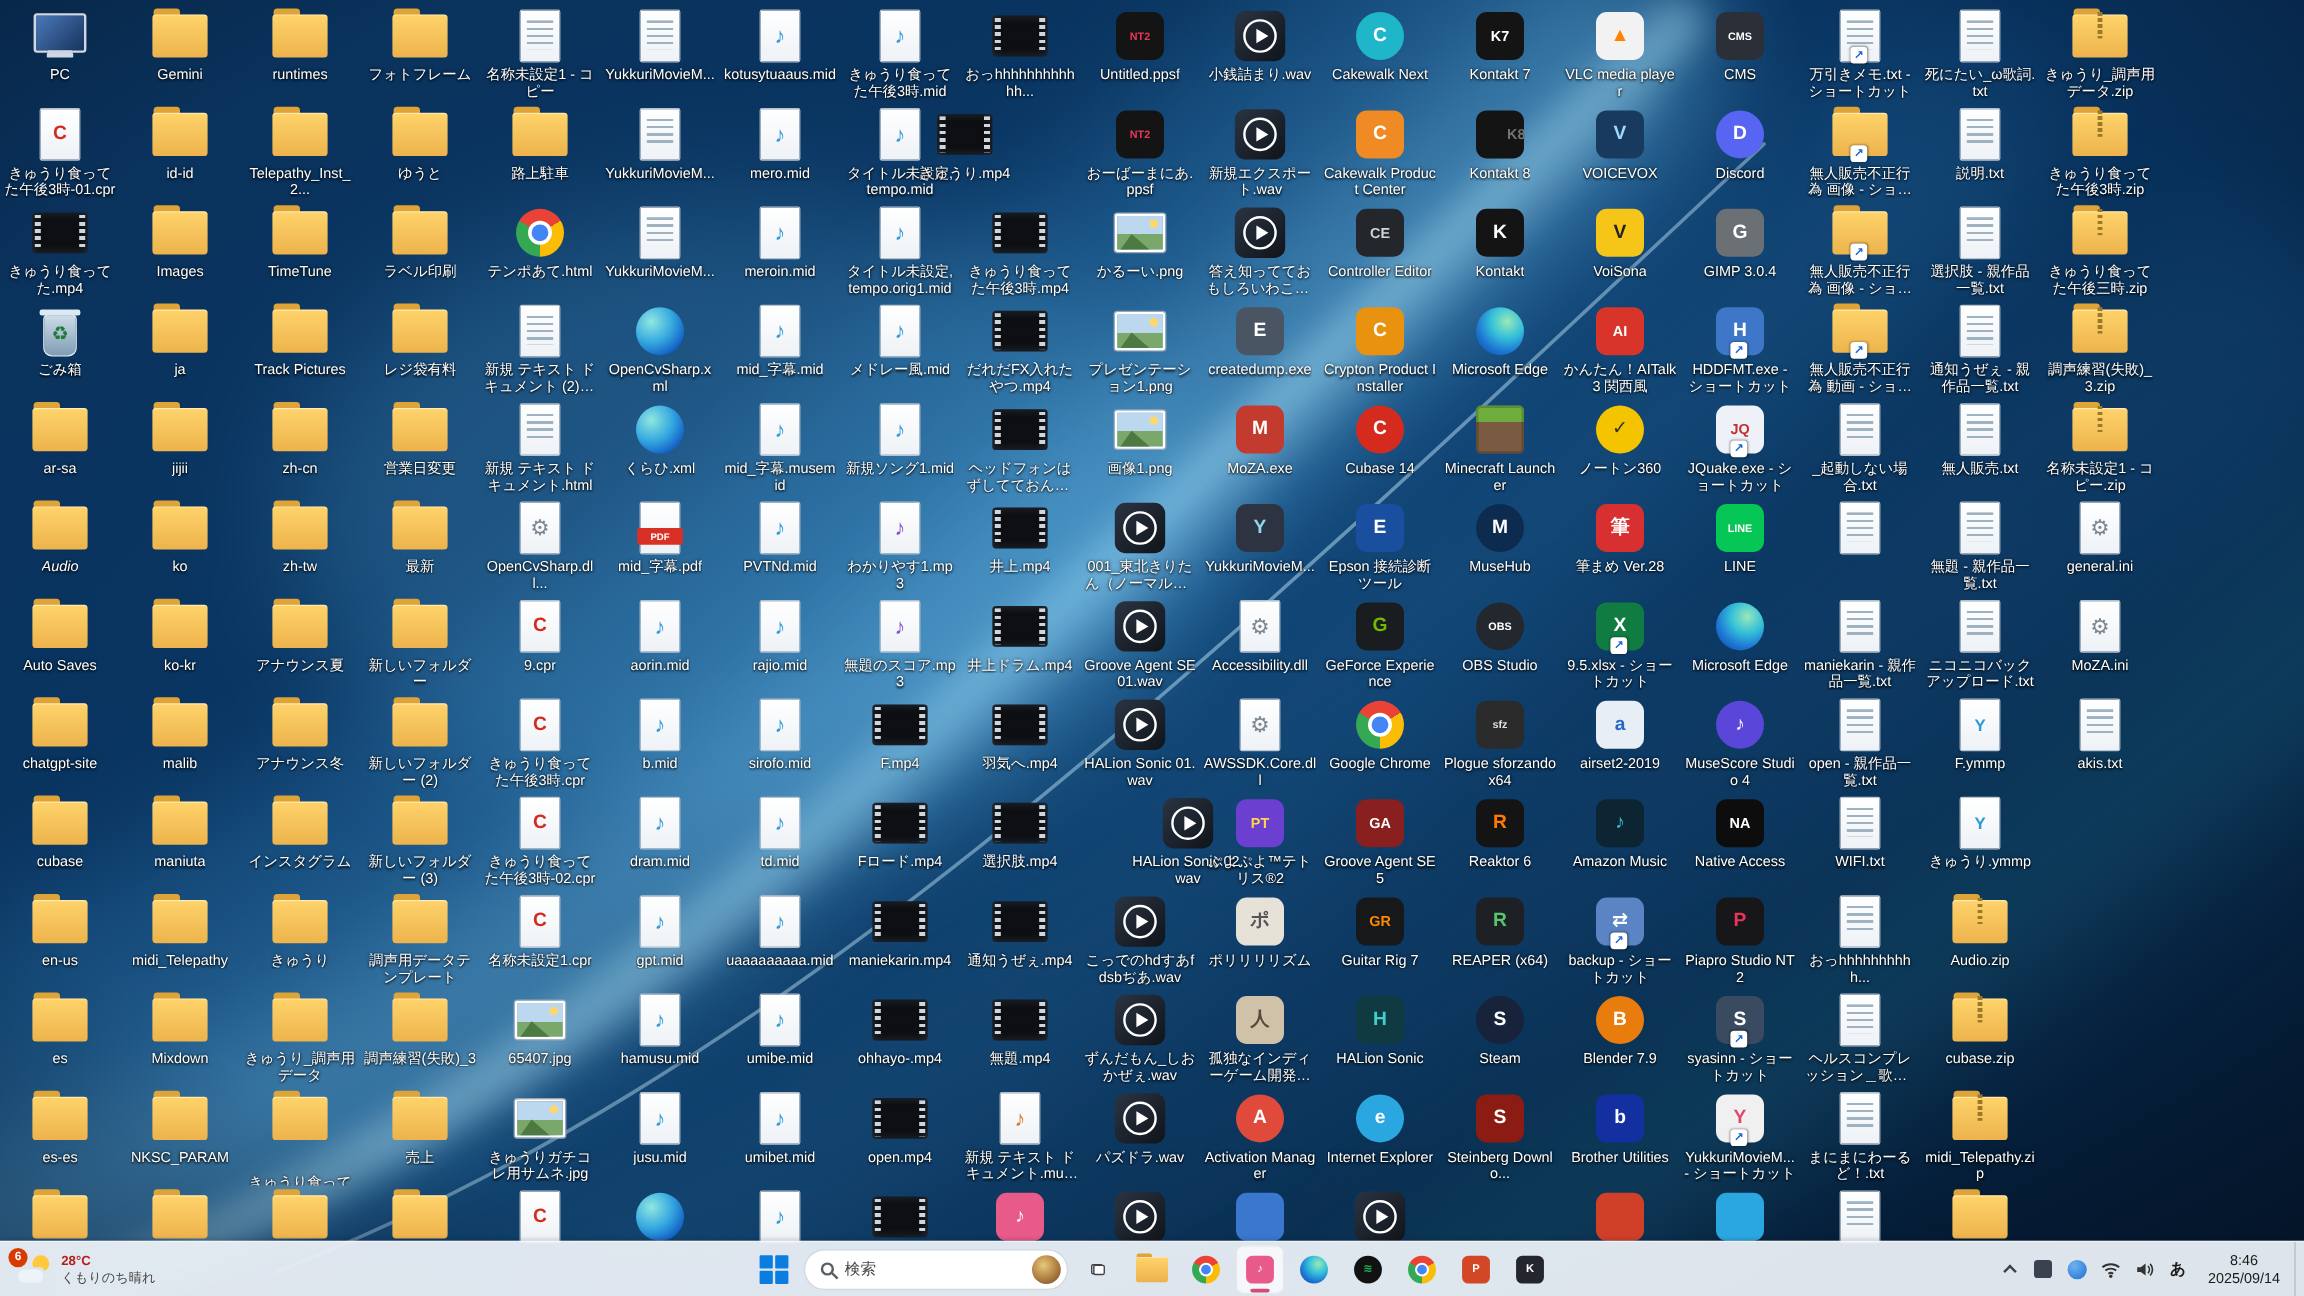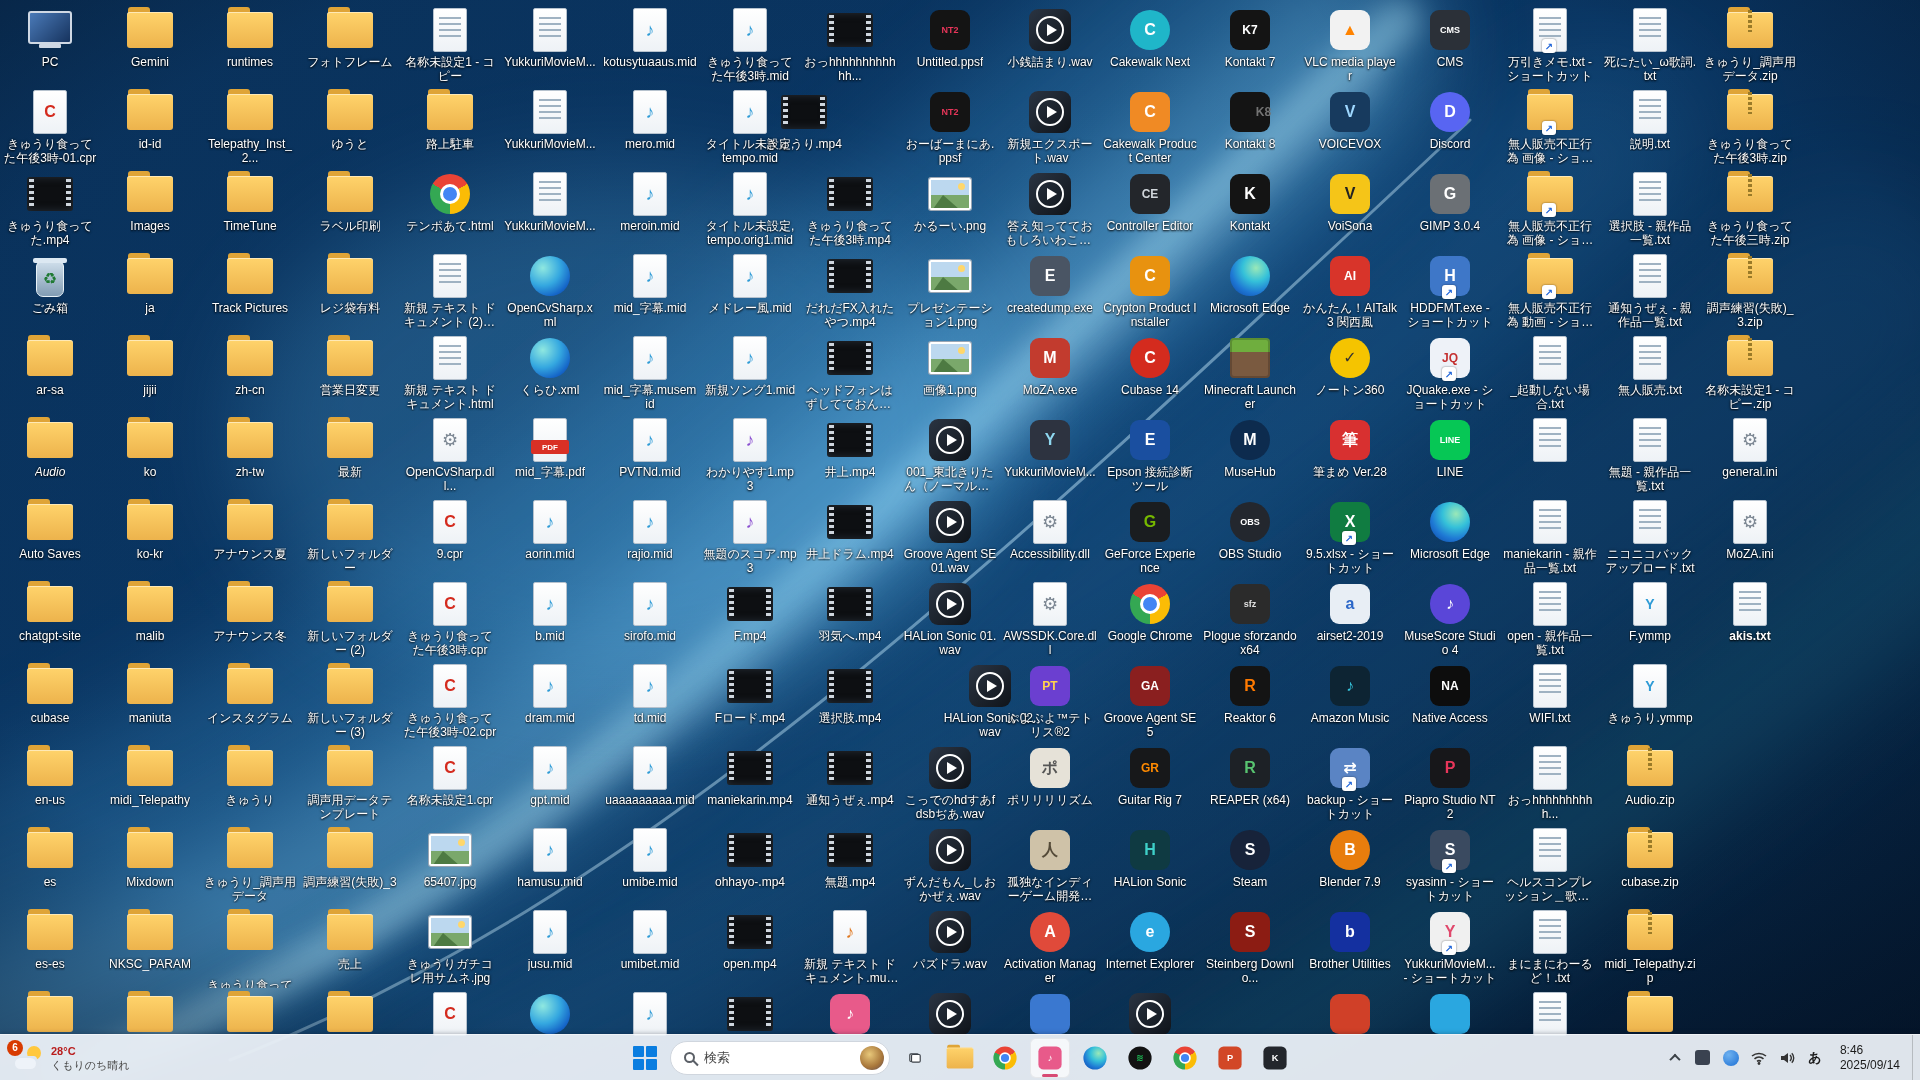--- a/index.html
+++ b/index.html
@@ -112,21 +112,21 @@
   .mag{width:11px;height:11px;border:2px solid #5a5f66;border-radius:50%;position:relative;flex:0 0 auto;font-style:normal}
   .mag::after{content:"";position:absolute;width:7px;height:2px;background:#5a5f66;transform:rotate(45deg);right:-6px;bottom:-3px}
   .bingpic{width:24px;height:24px;border-radius:50%;margin-left:auto;flex:0 0 auto;font-style:normal;background:radial-gradient(circle at 40% 35%,#e8c87a,#a8763a 60%,#5a4a58)}
 
   .tb-right{position:absolute;right:4px;top:0;height:100%;display:flex;align-items:center;gap:2px}
   .tray-ic{width:26px;height:32px;display:flex;align-items:center;justify-content:center;border-radius:4px}
   .chev{width:8px;height:8px;border-left:2px solid #3c4248;border-top:2px solid #3c4248;transform:rotate(45deg) translate(1px,1px);font-style:normal}
   .sq-ic{width:15px;height:15px;border-radius:3px;background:#3a4250;font-style:normal}
   .dot-ic{width:16px;height:16px;border-radius:50%;background:radial-gradient(circle at 35% 30%,#6fb2f0,#1c6fd4);font-style:normal}
   .ime{font-size:13px;color:#1b1b1b;font-weight:700}
-  .clock{display:flex;flex-direction:column;align-items:flex-start;justify-content:center;font-size:12px;color:#1b1b1b;line-height:15px;padding:0 10px;height:100%}
+  .clock{display:flex;flex-direction:column;align-items:center;justify-content:center;font-size:12px;color:#1b1b1b;line-height:15px;padding:0 10px;height:100%}
   .show-desktop{width:4px;height:100%;border-left:1px solid rgba(0,0,0,.18)}
 </style>
 </head>
 <body>
 
 <div id="stage">
 
   <div id="wallpaper">
     <svg width="1920" height="1080" viewBox="0 0 1920 1080" preserveAspectRatio="none">
       <defs>
@@ -1721,21 +1721,21 @@
         <div class="ilab">general.ini</div>
       </div>
       <div class="dicon" style="left: 1702px; top: 498px;">
         <div class="ig">
           <span class="page">
             <b class="mk" style="color:#7d8894;font-size:18px">⚙</b>
           </span>
         </div>
         <div class="ilab">MoZA.ini</div>
       </div>
-      <div class="dicon" style="left: 1702px; top: 580px; font-weight: bold;">
+      <div class="dicon" style="left: 1702px; top: 580px;">
         <div class="ig">
           <span class="page lined"></span>
         </div>
         <div class="ilab">akis.txt</div>
       </div>
     </div>
 
   <div id="taskbar">
 
     <div class="tb-left">

